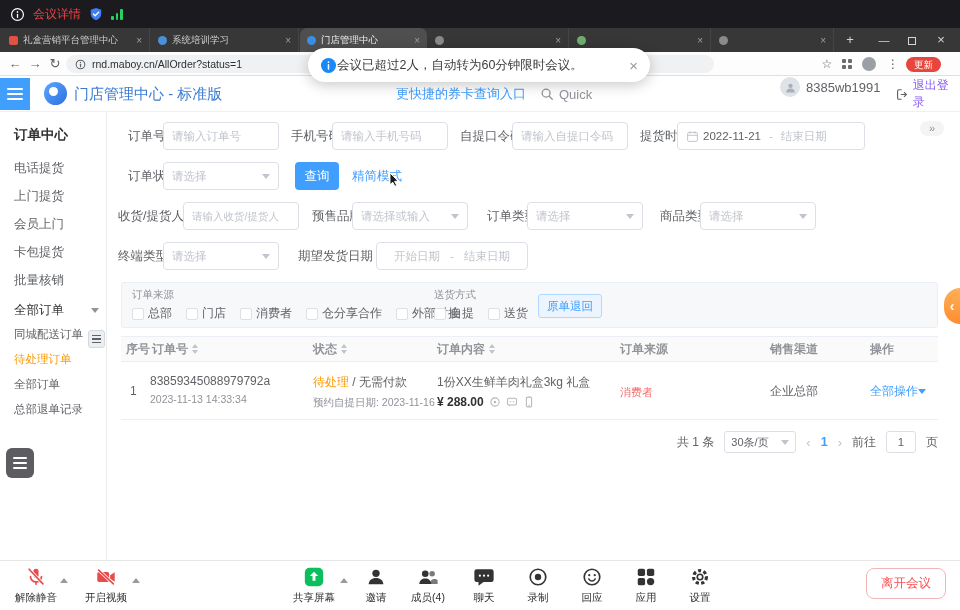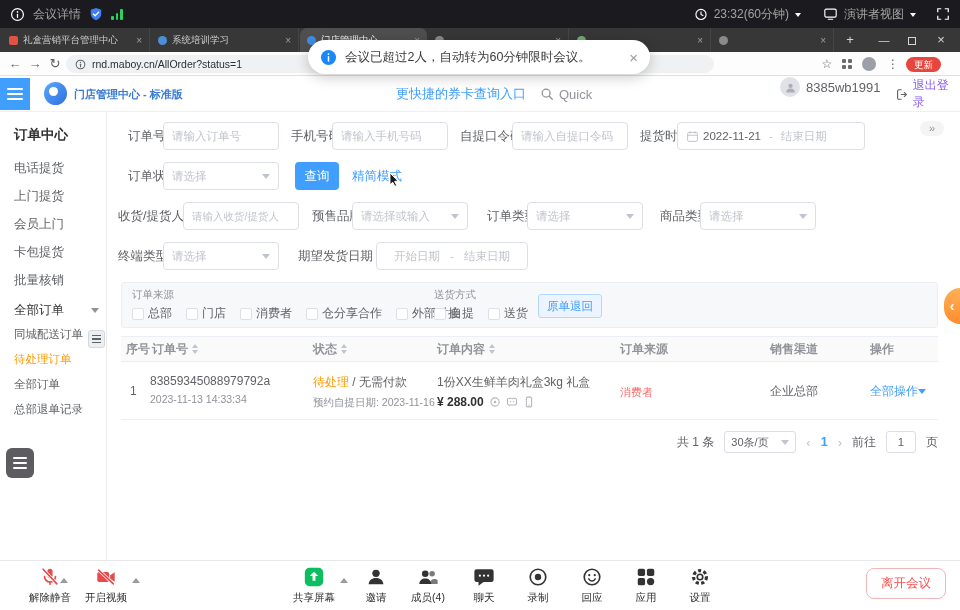--- a/index.html
+++ b/index.html
@@ -3,21 +3,21 @@
 <meta charset="utf-8">
 <style>
   *{box-sizing:border-box;margin:0;padding:0}
   html,body{width:960px;height:610px}
   body{position:relative;overflow:hidden;background:#fff;font-family:"Liberation Sans","DejaVu Sans",sans-serif;}
   .abs{position:absolute}
 
   
   .topbar{position:absolute;left:0;top:0;width:960px;height:28px;background:#1b1b1f;display:flex;align-items:center;justify-content:space-between;padding:0 10px;}
   .tb-g{display:flex;align-items:center;gap:8px}
-  .tb-txt{font-size:12px;color:#a3a3a3;white-space:nowrap}
+  .tb-txt{font-size:12px;color:#ef4444;white-space:nowrap}
   .sig{display:inline-flex;align-items:flex-end;gap:2px;height:11px}
   .sig i{display:block;width:2.5px;background:#2bd15f;border-radius:1px}
   .tri-dn-w{width:0;height:0;border-left:3.5px solid transparent;border-right:3.5px solid transparent;border-top:4.5px solid #fff;margin-top:1px}
 
   
   .tabstrip{position:absolute;left:0;top:28px;width:960px;height:24px;background:#373737}
   .tab{position:absolute;top:0;height:24px;display:flex;align-items:center;gap:5px;padding:0 7px;border-right:1px solid #454545}
   .tab.active{background:#4f4f4f;border-radius:7px 7px 0 0;border-right:none}
   .fav{width:9px;height:9px;border-radius:2px;flex:none}
   .tab-title{font-size:9.5px;color:#cfcfcf;white-space:nowrap;overflow:hidden;flex:1}
@@ -27,31 +27,31 @@
   
   .addressbar{position:absolute;left:0;top:52px;width:960px;height:24px;background:#fdfdfd;border-bottom:1px solid #e0e0e0}
   .navb{position:absolute;top:0;height:24px;line-height:24px;font-size:13px;color:#5f6368;text-align:center;width:18px}
   .urlpill{position:absolute;left:66px;top:3px;width:648px;height:18px;background:#f0f1f2;border-radius:9px;display:flex;align-items:center;gap:6px;padding:0 9px}
   .urltxt{font-size:10.5px;color:#2d2f31;white-space:nowrap}
   .extdots{position:absolute;top:7px;width:10px;height:10px;display:grid;grid-template-columns:4px 4px;gap:2px}
   .extdots i{width:4px;height:4px;background:#6a6d70;border-radius:1px}
   .updatepill{position:absolute;top:5px;height:15px;border-radius:8px;background:#e8453c;color:#fff;font-size:9.5px;line-height:15px;padding:0 8px}
 
   
-  .toast{position:absolute;left:308px;top:40px;width:342px;height:34px;background:#fff;border-radius:17px;box-shadow:0 3px 14px rgba(0,0,0,.22);display:flex;align-items:center;gap:8px;padding:0 12px;z-index:50}
+  .toast{position:absolute;left:308px;top:48px;width:342px;height:34px;background:#fff;border-radius:17px;box-shadow:0 3px 14px rgba(0,0,0,.22);display:flex;align-items:center;padding:0 12px;z-index:50}
   .toast-msg{flex:1;font-size:12.5px;color:#3d3d3d;white-space:nowrap}
   .toast-x{font-size:15px;color:#9a9a9a}
 
   
   .apphdr{position:absolute;left:0;top:76px;width:960px;height:36px;background:#fff;border-bottom:1px solid #f0f0f0}
   .burger{position:absolute;left:0;top:78px;width:30px;height:32px;background:#409eff;display:flex;flex-direction:column;justify-content:center;align-items:center;gap:3px}
   .burger i{display:block;width:16px;height:2px;background:#fff;border-radius:1px}
   .logo{position:absolute;left:44px;top:82px;width:23px;height:23px;border-radius:50%;background:linear-gradient(135deg,#5aa8ff,#2f6fe0);}
   .logo:after{content:"";position:absolute;left:5px;top:5px;width:9px;height:9px;border-radius:50%;background:#fff}
-  .apptitle{position:absolute;left:74px;top:76px;height:36px;line-height:36px;font-size:11px;font-weight:700;color:#3a7bd5;white-space:nowrap}
+  .apptitle{position:absolute;left:74px;top:76px;height:36px;line-height:36px;font-size:15px;font-weight:400;color:#3a7bd5;white-space:nowrap}
   .quicklink{position:absolute;left:396px;top:76px;height:36px;line-height:36px;font-size:13px;color:#409eff;white-space:nowrap}
   .quickbox{position:absolute;left:540px;top:76px;height:36px;display:flex;align-items:center;gap:5px;color:#909399;font-size:13px}
   .userbox{position:absolute;left:780px;top:69px;height:36px;display:flex;align-items:center;gap:6px;font-size:13px;color:#606266}
   .avatar{width:20px;height:20px;border-radius:50%;background:#dfe3e8;display:flex;align-items:center;justify-content:center}
   .logout{position:absolute;left:896px;top:76px;height:36px;display:flex;align-items:center;gap:4px;font-size:12px;color:#8b5cf6}
 
   
   .sidebar{position:absolute;left:0;top:112px;width:107px;height:448px;background:#fff;border-right:1px solid #ececec}
   .sb-sec{position:absolute;left:14px;top:122px;height:26px;line-height:26px;font-size:13.5px;font-weight:700;color:#303133}
   .sb-item{position:absolute;left:0;width:107px;height:28px;line-height:28px;padding-left:14px;font-size:12.5px;color:#606266;white-space:nowrap}
@@ -125,39 +125,20 @@
     <svg width="14" height="14" viewBox="0 0 16 16">
         <path d="M8 1l6 2.2v4.6c0 3.6-2.5 6.2-6 7.2-3.5-1-6-3.6-6-7.2V3.2z" fill="#3f7ef7"></path>
         <path d="M5 8l2 2 4-4" stroke="#fff" stroke-width="1.5" fill="none" stroke-linecap="round"></path>
       </svg>
     <span class="sig">
         <i style="height:4px"></i>
         <i style="height:7px"></i>
         <i style="height:11px"></i>
       </span>
   </div>
-  <div class="tb-g" style="gap:6px">
-    <svg width="14" height="14" viewBox="0 0 16 16">
-        <circle cx="8" cy="8.5" r="5.8" fill="none" stroke="#fff" stroke-width="1.3"></circle>
-        <path d="M8 5.5v3l2.2 1.3" stroke="#fff" stroke-width="1.3" fill="none" stroke-linecap="round"></path>
-      </svg>
-    <span class="tb-txt">23:32(60分钟)</span>
-    <span class="tri-dn-w"></span>
-    <span style="width:10px"></span>
-    <svg width="15" height="14" viewBox="0 0 16 16">
-        <rect x="1.5" y="2.5" width="13" height="9" rx="1.5" fill="none" stroke="#fff" stroke-width="1.3"></rect>
-        <path d="M5.5 14h5" stroke="#fff" stroke-width="1.3" stroke-linecap="round"></path>
-      </svg>
-    <span class="tb-txt">演讲者视图</span>
-    <span class="tri-dn-w"></span>
-    <span style="width:8px"></span>
-    <svg width="14" height="14" viewBox="0 0 16 16">
-        <path d="M2 6V2h4M10 2h4v4M14 10v4h-4M6 14H2v-4" stroke="#fff" stroke-width="1.4" fill="none"></path>
-      </svg>
-  </div>
 </div>
 
 <div class="tabstrip">
   <div class="tab" style="left:2px;width:148px">
     <span class="fav" style="background:#e05244"></span>
     <span class="tab-title">礼盒营销平台管理中心</span>
     <span class="tab-x">×</span>
   </div>
   <div class="tab" style="left:151px;width:148px">
     <span class="fav" style="background:#4a90d9;border-radius:50%"></span>
@@ -476,21 +457,21 @@
       <circle cx="9" cy="9" r="8" fill="#1989fa"></circle>
       <circle cx="9" cy="5.4" r="1" fill="#fff"></circle>
       <rect x="8.2" y="7.4" width="1.6" height="6" rx=".8" fill="#fff"></rect>
     </svg>
   <span class="toast-msg">会议已超过2人，自动转为60分钟限时会议。</span>
   <span class="toast-x">×</span>
 </div>
 
 <div class="mtoolbar"></div>
 
-<div class="mt-item" style="left:24px">
+<div class="mt-item" style="left:10px">
   <svg width="22" height="22" viewBox="0 0 24 24">
     <rect x="9.2" y="3" width="5.6" height="10" rx="2.8" fill="#e64c4c"></rect>
     <g fill="none" stroke="#e64c4c" stroke-width="1.8" stroke-linecap="round">
         <path d="M6 11.5a6 6 0 0 0 12 0"></path>
         <path d="M12 17.5V20"></path>
       </g>
     <path d="M4.5 3.5l15 16" stroke="#fff" stroke-width="3.4" stroke-linecap="round"></path>
     <path d="M4.5 3.5l15 16" stroke="#e64c4c" stroke-width="1.8" stroke-linecap="round"></path>
   </svg>
   <span class="lbl">解除静音</span>

